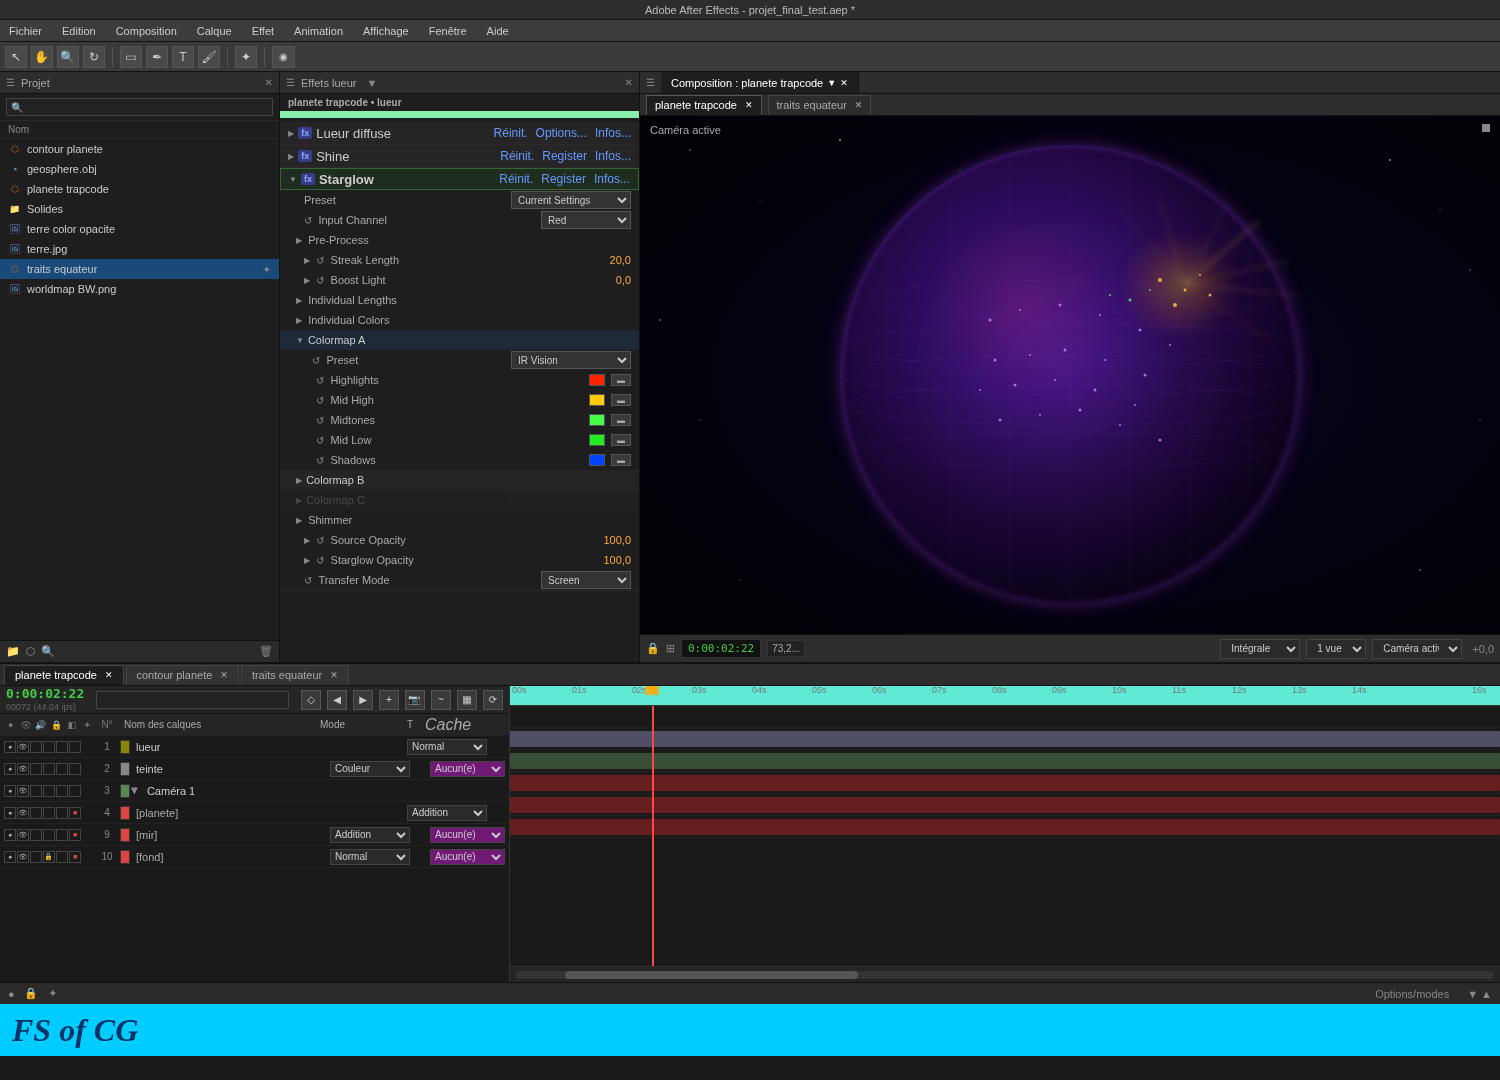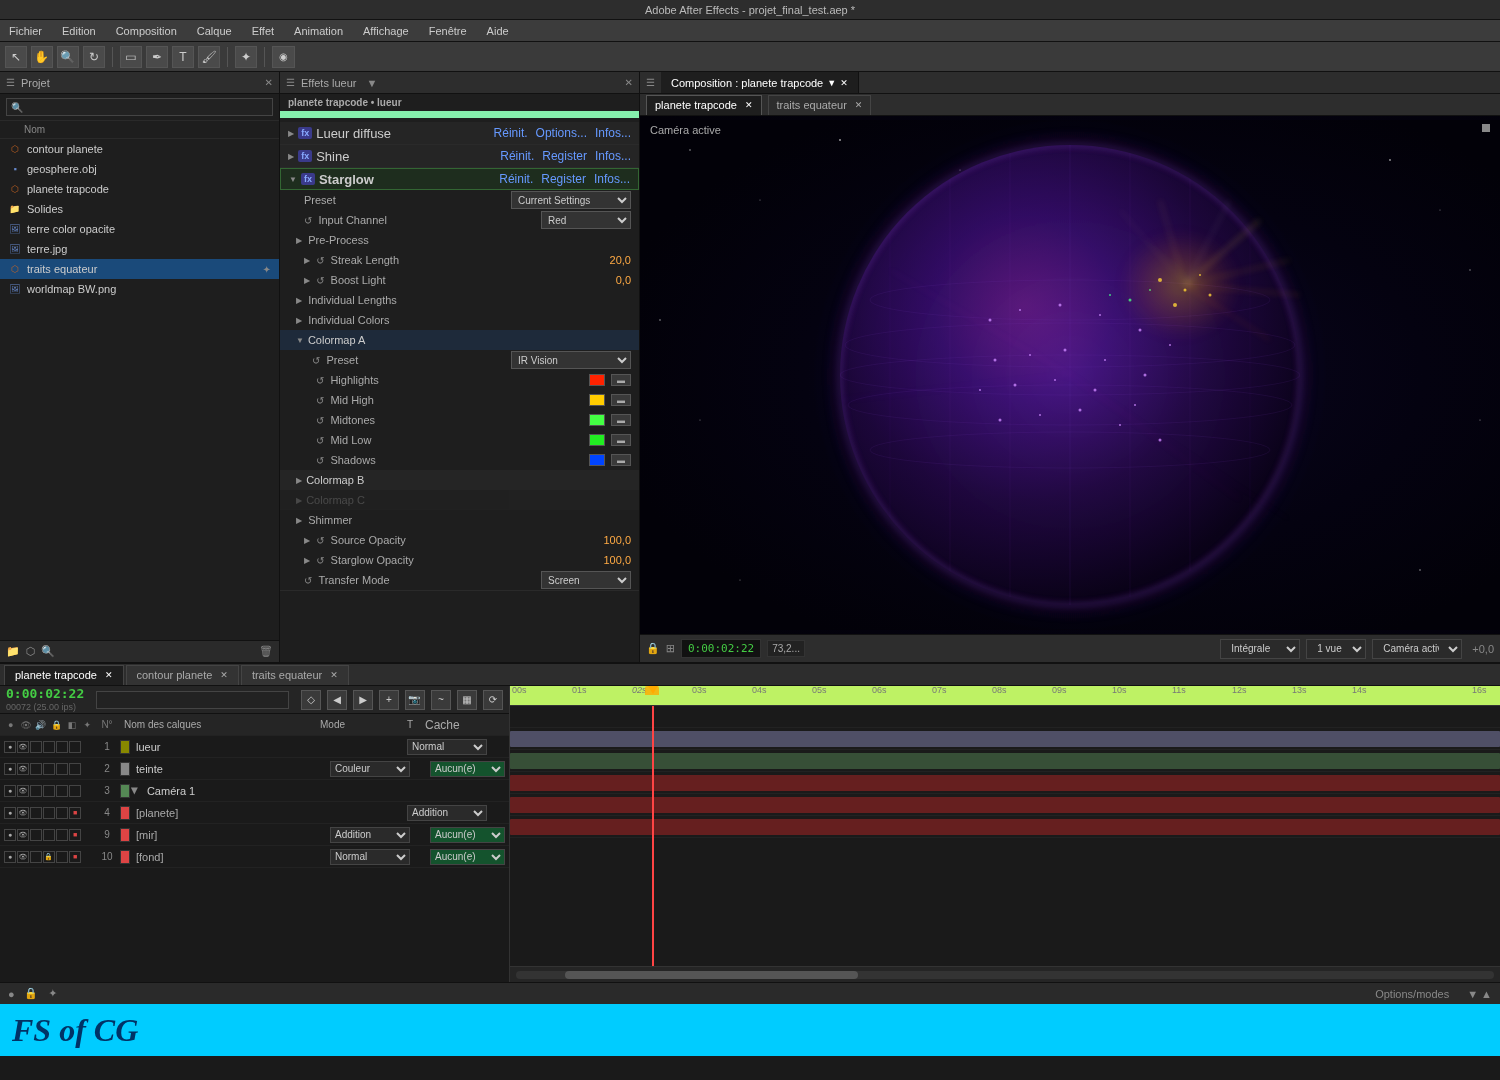--- a/index.html
+++ b/index.html
@@ -132,21 +132,21 @@
       padding: 0 4px;
       font-size: 10px;
     }
 
     .project-list {
       flex: 1;
       overflow-y: auto;
     }
     .project-col-header {
       display: flex;
-      padding: 3px 24px;
+      padding: 3px 8px;
       border-bottom: 1px solid #2a2a2a;
       color: #888;
       font-size: 10px;
     }
     .project-item {
       display: flex;
       align-items: center;
       padding: 3px 8px;
       height: 20px;
       cursor: pointer;
@@ -500,21 +500,21 @@
       font-size: 9px;
       display: flex;
       align-items: center;
       justify-content: center;
     }
 
     .col-num { width: 22px; color: #777; font-size: 10px; text-align: center; }
     .col-name { flex: 1; color: #aaa; font-size: 10px; padding-left: 4px; }
     .col-mode { width: 85px; color: #aaa; font-size: 10px; }
     .col-t { width: 16px; color: #aaa; font-size: 10px; }
-    .col-cache { width: 80px; color: #aaa; font-size: 12px; }
+    .col-cache { width: 80px; color: #aaa; font-size: 16px; font-style: italic; }
 
     .layer-list {
       flex: 1;
       overflow-y: auto;
     }
 
     .layer-row {
       display: flex;
       align-items: center;
       height: 22px;
@@ -572,37 +572,37 @@
       height: 16px;
       background: #2a2a2a;
       border: 1px solid #444;
       color: #ccc;
       font-size: 10px;
     }
 
     .layer-matte-select {
       width: 75px;
       height: 16px;
-      background: #14532d;
+      background: #701a75;
       border: 1px solid #444;
       color: #ccc;
       font-size: 10px;
     }
 
     
     .timeline-right {
       flex: 1;
       display: flex;
       flex-direction: column;
       overflow: hidden;
     }
 
     .time-ruler {
       height: 20px;
-      background: #bef264;
+      background: #5eead4;
       border-bottom: 1px solid #333;
       position: relative;
       display: flex;
       align-items: flex-end;
       padding-bottom: 2px;
     }
 
     .track-area {
       flex: 1;
       position: relative;
@@ -1139,21 +1139,21 @@
     </div>
   </div>
 
   <div class="timeline-body">
 
     <div class="timeline-left">
 
       <div class="timeline-toolbar">
         <div style="display:flex; flex-direction:column; line-height:1.2;">
           <span class="tl-timecode">0:00:02:22</span>
-          <span class="tl-timecode-sub">00072 (25.00 ips)</span>
+          <span class="tl-timecode-sub">00072 (44.04 ips)</span>
         </div>
         <div style="flex:1; margin:0 6px;">
           <input type="text" style="width: 100%; height: 18px; background: rgb(34, 34, 34); border: 1px solid rgb(68, 68, 68); color: rgb(204, 204, 204); font-size: 10px; padding: 0px 4px;">
         </div>
         <div class="tl-ctrl-btn">◇</div>
         <div class="tl-ctrl-btn">◀</div>
         <div class="tl-ctrl-btn">▶</div>
         <div class="tl-ctrl-btn">+</div>
         <div class="tl-ctrl-btn">📷</div>
         <div class="tl-ctrl-btn">~</div>

